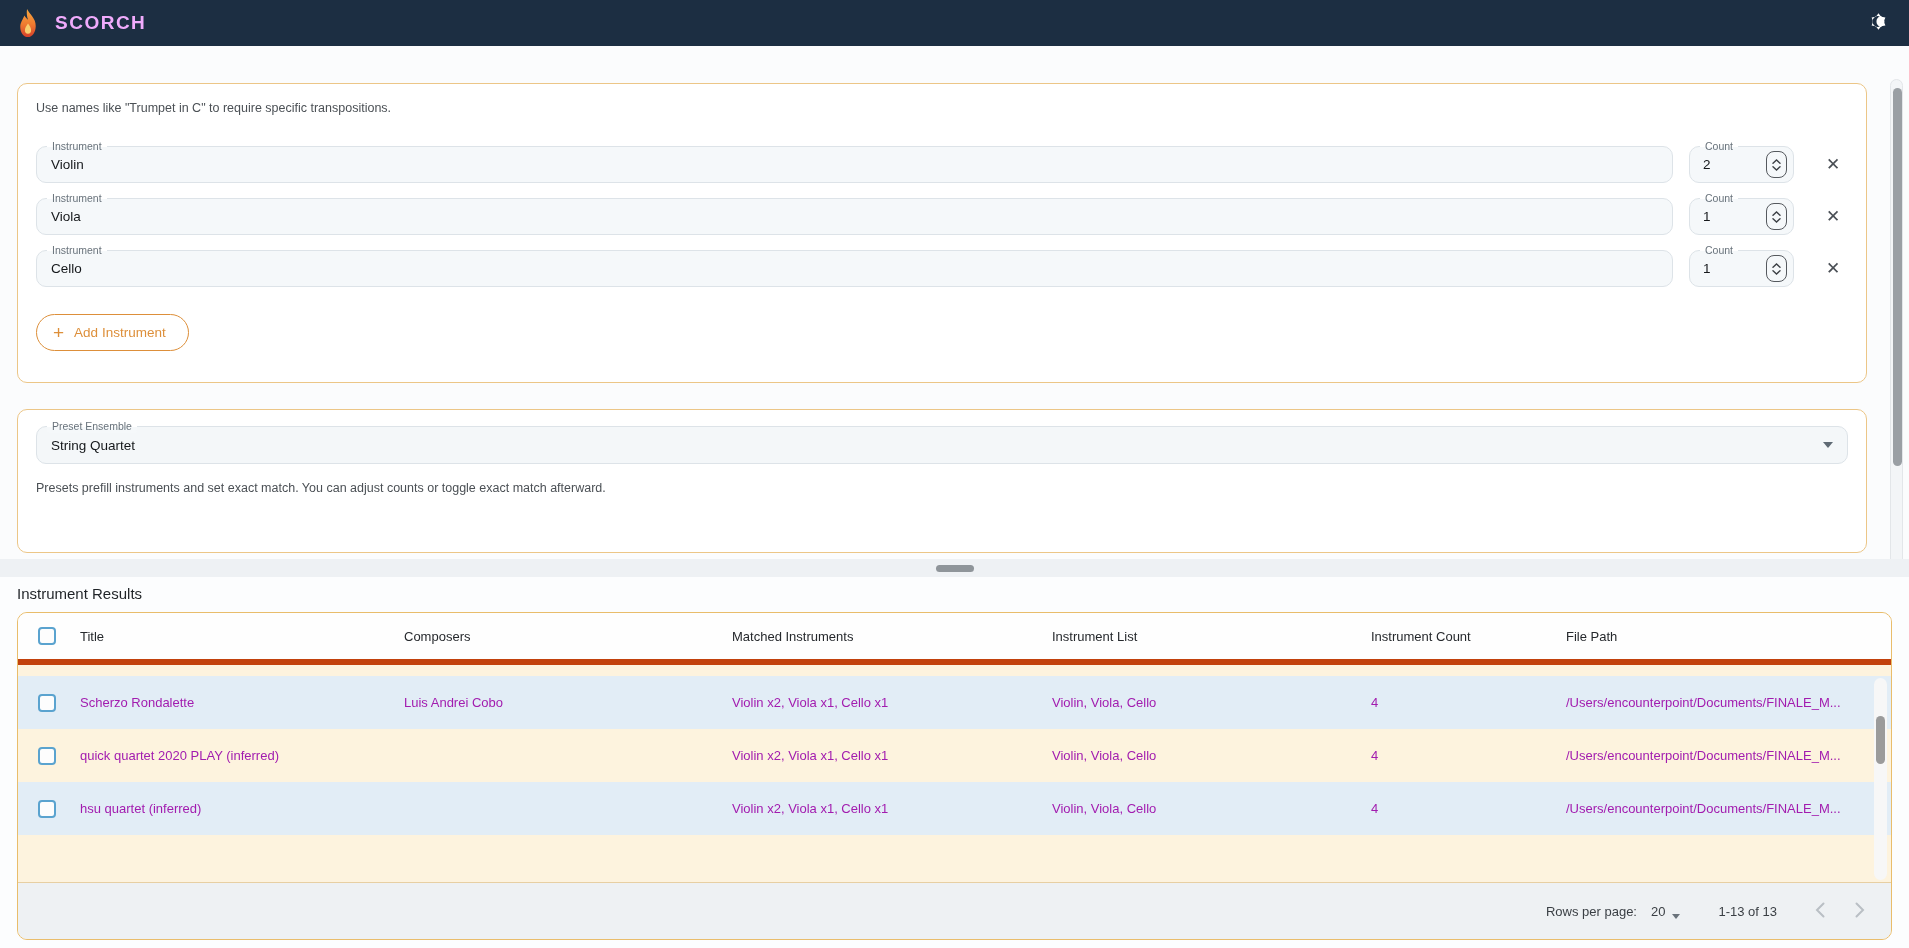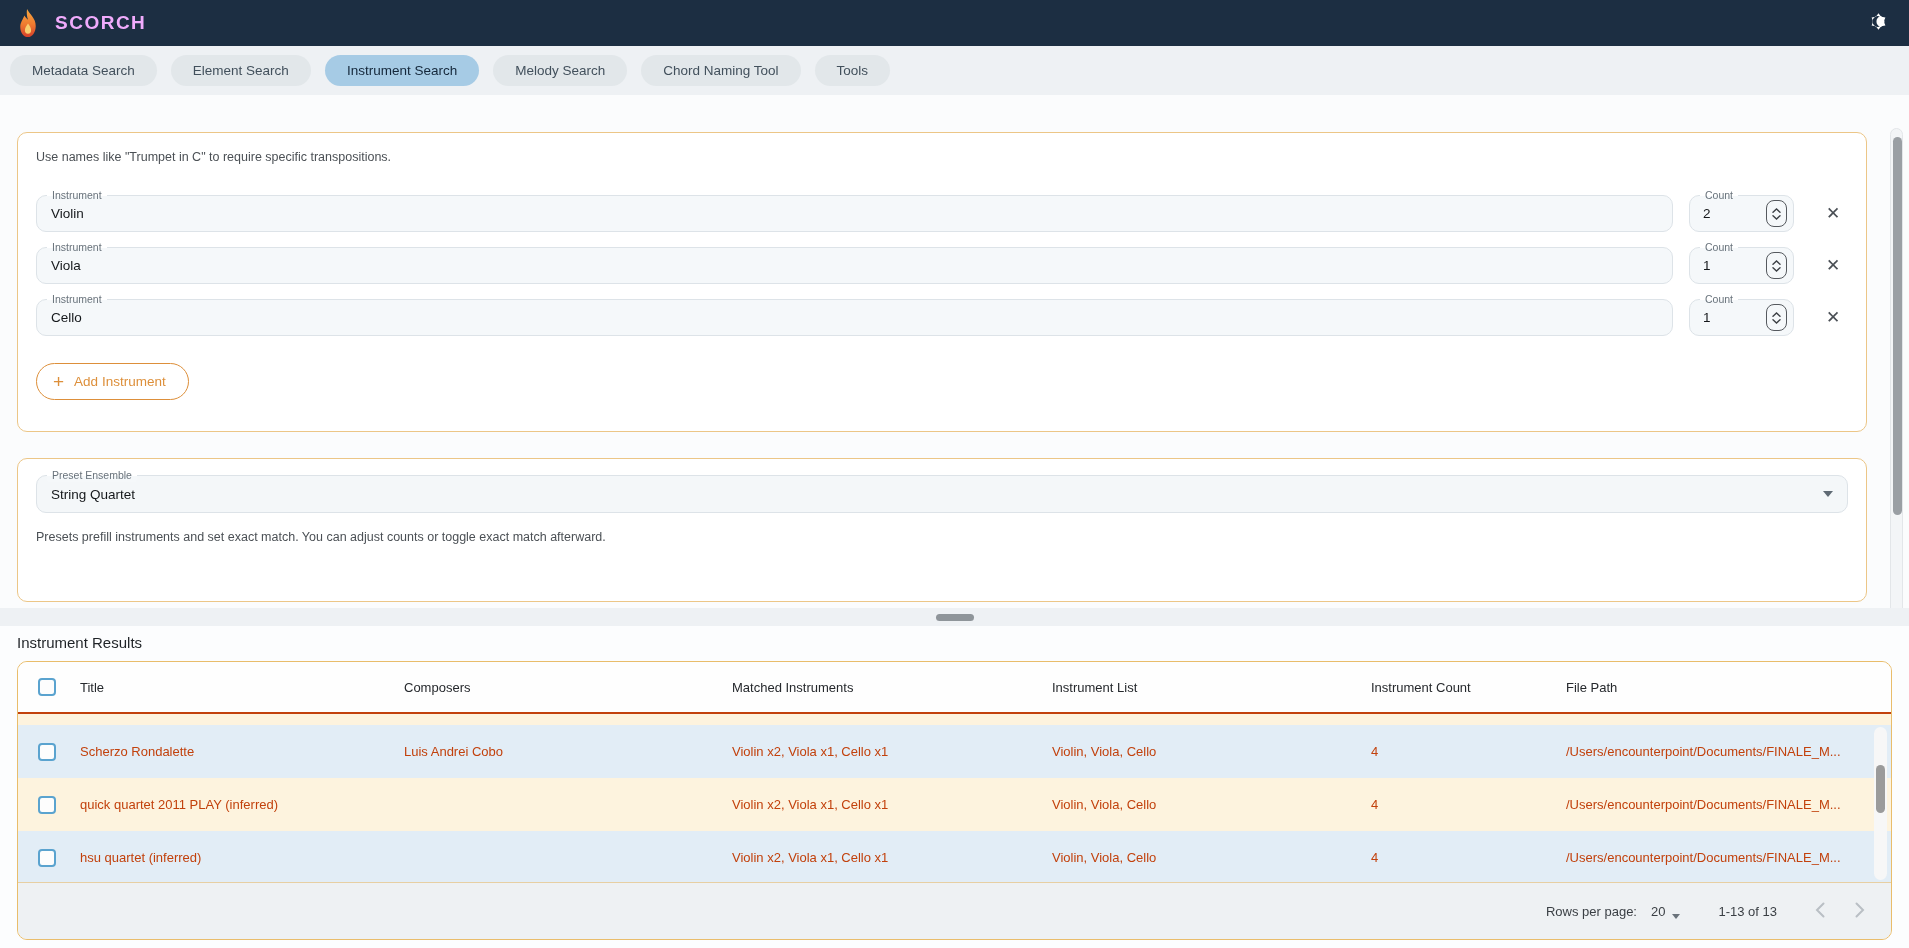--- a/index.html
+++ b/index.html
@@ -51,28 +51,28 @@
   
   .divider-band { height:18px; background:#eef1f4; display:flex; align-items:center; justify-content:center; flex:0 0 auto; cursor:row-resize; }
   .drag-handle { width:38px; height:7px; border-radius:4px; background:#8f959a; }
 
   
   .results-area { flex:1; min-height:0; background:#fcfdfe; padding:6px 17px 8px; display:flex; flex-direction:column; }
   .results-title { font-size:15px; font-weight:400; color:#1f2327; margin:2px 0 10px; }
 
   .table-card { flex:1; min-height:0; border:1px solid #e9bd6b; border-radius:10px; background:#fdf3de; display:flex; flex-direction:column; overflow:hidden; position:relative; }
   .tgrid { display:grid; grid-template-columns:62px 324px 328px 320px 319px 195px 1fr; align-items:center; padding-right:24px; }
-  .thead { height:52px; background:#fefefe; border-bottom:2px solid #c2410c; flex:0 0 auto; }
+  .thead { height:52px; background:#fefefe; border-bottom:6px solid #c2410c; flex:0 0 auto; }
   .thead .th { font-size:13px; color:#26292d; font-weight:400; }
   .strip { height:11px; background:#fdf3de; flex:0 0 auto; }
   .tbody { flex:1; min-height:0; position:relative; overflow:hidden; }
   .row { height:53px; cursor:pointer; }
   .row.blue { background:#e2edf6; }
   .row.cream { background:#fdf3de; }
-  .cell { font-size:13px; color:#c2410c; white-space:nowrap; overflow:hidden; padding-right:12px; }
+  .cell { font-size:13px; color:#a21caf; white-space:nowrap; overflow:hidden; padding-right:12px; }
   .cb { width:18px; height:18px; border:2px solid #5aa3cf; border-radius:4px; background:#fdfdfd; margin-left:20px; cursor:pointer; }
 
   .vscroll { position:absolute; right:4px; top:2px; bottom:2px; width:13px; background:#f7f7f7; border-radius:7px; }
   .vscroll .thumb { position:absolute; top:38px; left:2px; width:9px; height:48px; background:#9b9b9b; border-radius:5px; }
 
   .tfoot { height:57px; background:#eef1f3; border-top:1px solid #e7cfa2; flex:0 0 auto; display:flex; align-items:center; justify-content:flex-end; gap:38px; padding-right:26px; font-size:13px; color:#3a3f44; }
   .rpp { display:flex; align-items:center; gap:14px; }
   .rpp-select { display:flex; align-items:flex-end; gap:7px; cursor:pointer; background:none; border:none; font-family:inherit; font-size:13px; color:#3a3f44; }
   .rpp-arrow { width:0; height:0; border-left:4.5px solid transparent; border-right:4.5px solid transparent; border-top:5px solid #6a737b; }
   .pager { display:flex; align-items:center; gap:30px; }
@@ -102,28 +102,20 @@
       <span>
         <svg viewBox="0 0 24 24" width="23" height="23">
           <path d="M12 1.5l2.7 3.6 4.5.7-1.7 4.2 1.7 4.2-4.5.7L12 18.5l-2.7-3.6-4.5-.7 1.7-4.2-1.7-4.2 4.5-.7z" fill="#ffffff" transform="translate(0,2)"></path>
           <circle cx="12" cy="12" r="6.2" fill="#ffffff"></circle>
           <path d="M13.4 6.8a5.6 5.6 0 000 10.4 5.6 5.6 0 110-10.4z" fill="#1c2e42"></path>
         </svg>
       </span>
     </button>
   </header>
 
-  <nav class="tabbar">
-      <button class="tab">Metadata Search</button>
-      <button class="tab">Element Search</button>
-      <button class="tab active">Instrument Search</button>
-      <button class="tab">Melody Search</button>
-      <button class="tab">Chord Naming Tool</button>
-      <button class="tab">Tools</button>
-    </nav>
 
   <div class="workspace">
 
     <div class="top-pane">
 
       <section class="panel requirements">
         <p class="hint">Use names like "Trumpet in C" to require specific transpositions.</p>
         <div>
             <div class="req-row">
         <div class="field instrument">
@@ -232,21 +224,21 @@
         <span class="cb"></span>
         <span class="cell">Scherzo Rondalette</span>
         <span class="cell">Luis Andrei Cobo</span>
         <span class="cell">Violin x2, Viola x1, Cello x1</span>
         <span class="cell">Violin, Viola, Cello</span>
         <span class="cell">4</span>
         <span class="cell">/Users/encounterpoint/Documents/FINALE_M...</span>
       </div>
             <div class="row tgrid cream">
         <span class="cb"></span>
-        <span class="cell">quick quartet 2011 PLAY (inferred)</span>
+        <span class="cell">quick quartet 2020 PLAY (inferred)</span>
         <span class="cell"></span>
         <span class="cell">Violin x2, Viola x1, Cello x1</span>
         <span class="cell">Violin, Viola, Cello</span>
         <span class="cell">4</span>
         <span class="cell">/Users/encounterpoint/Documents/FINALE_M...</span>
       </div>
             <div class="row tgrid blue">
         <span class="cb"></span>
         <span class="cell">hsu quartet (inferred)</span>
         <span class="cell"></span>

